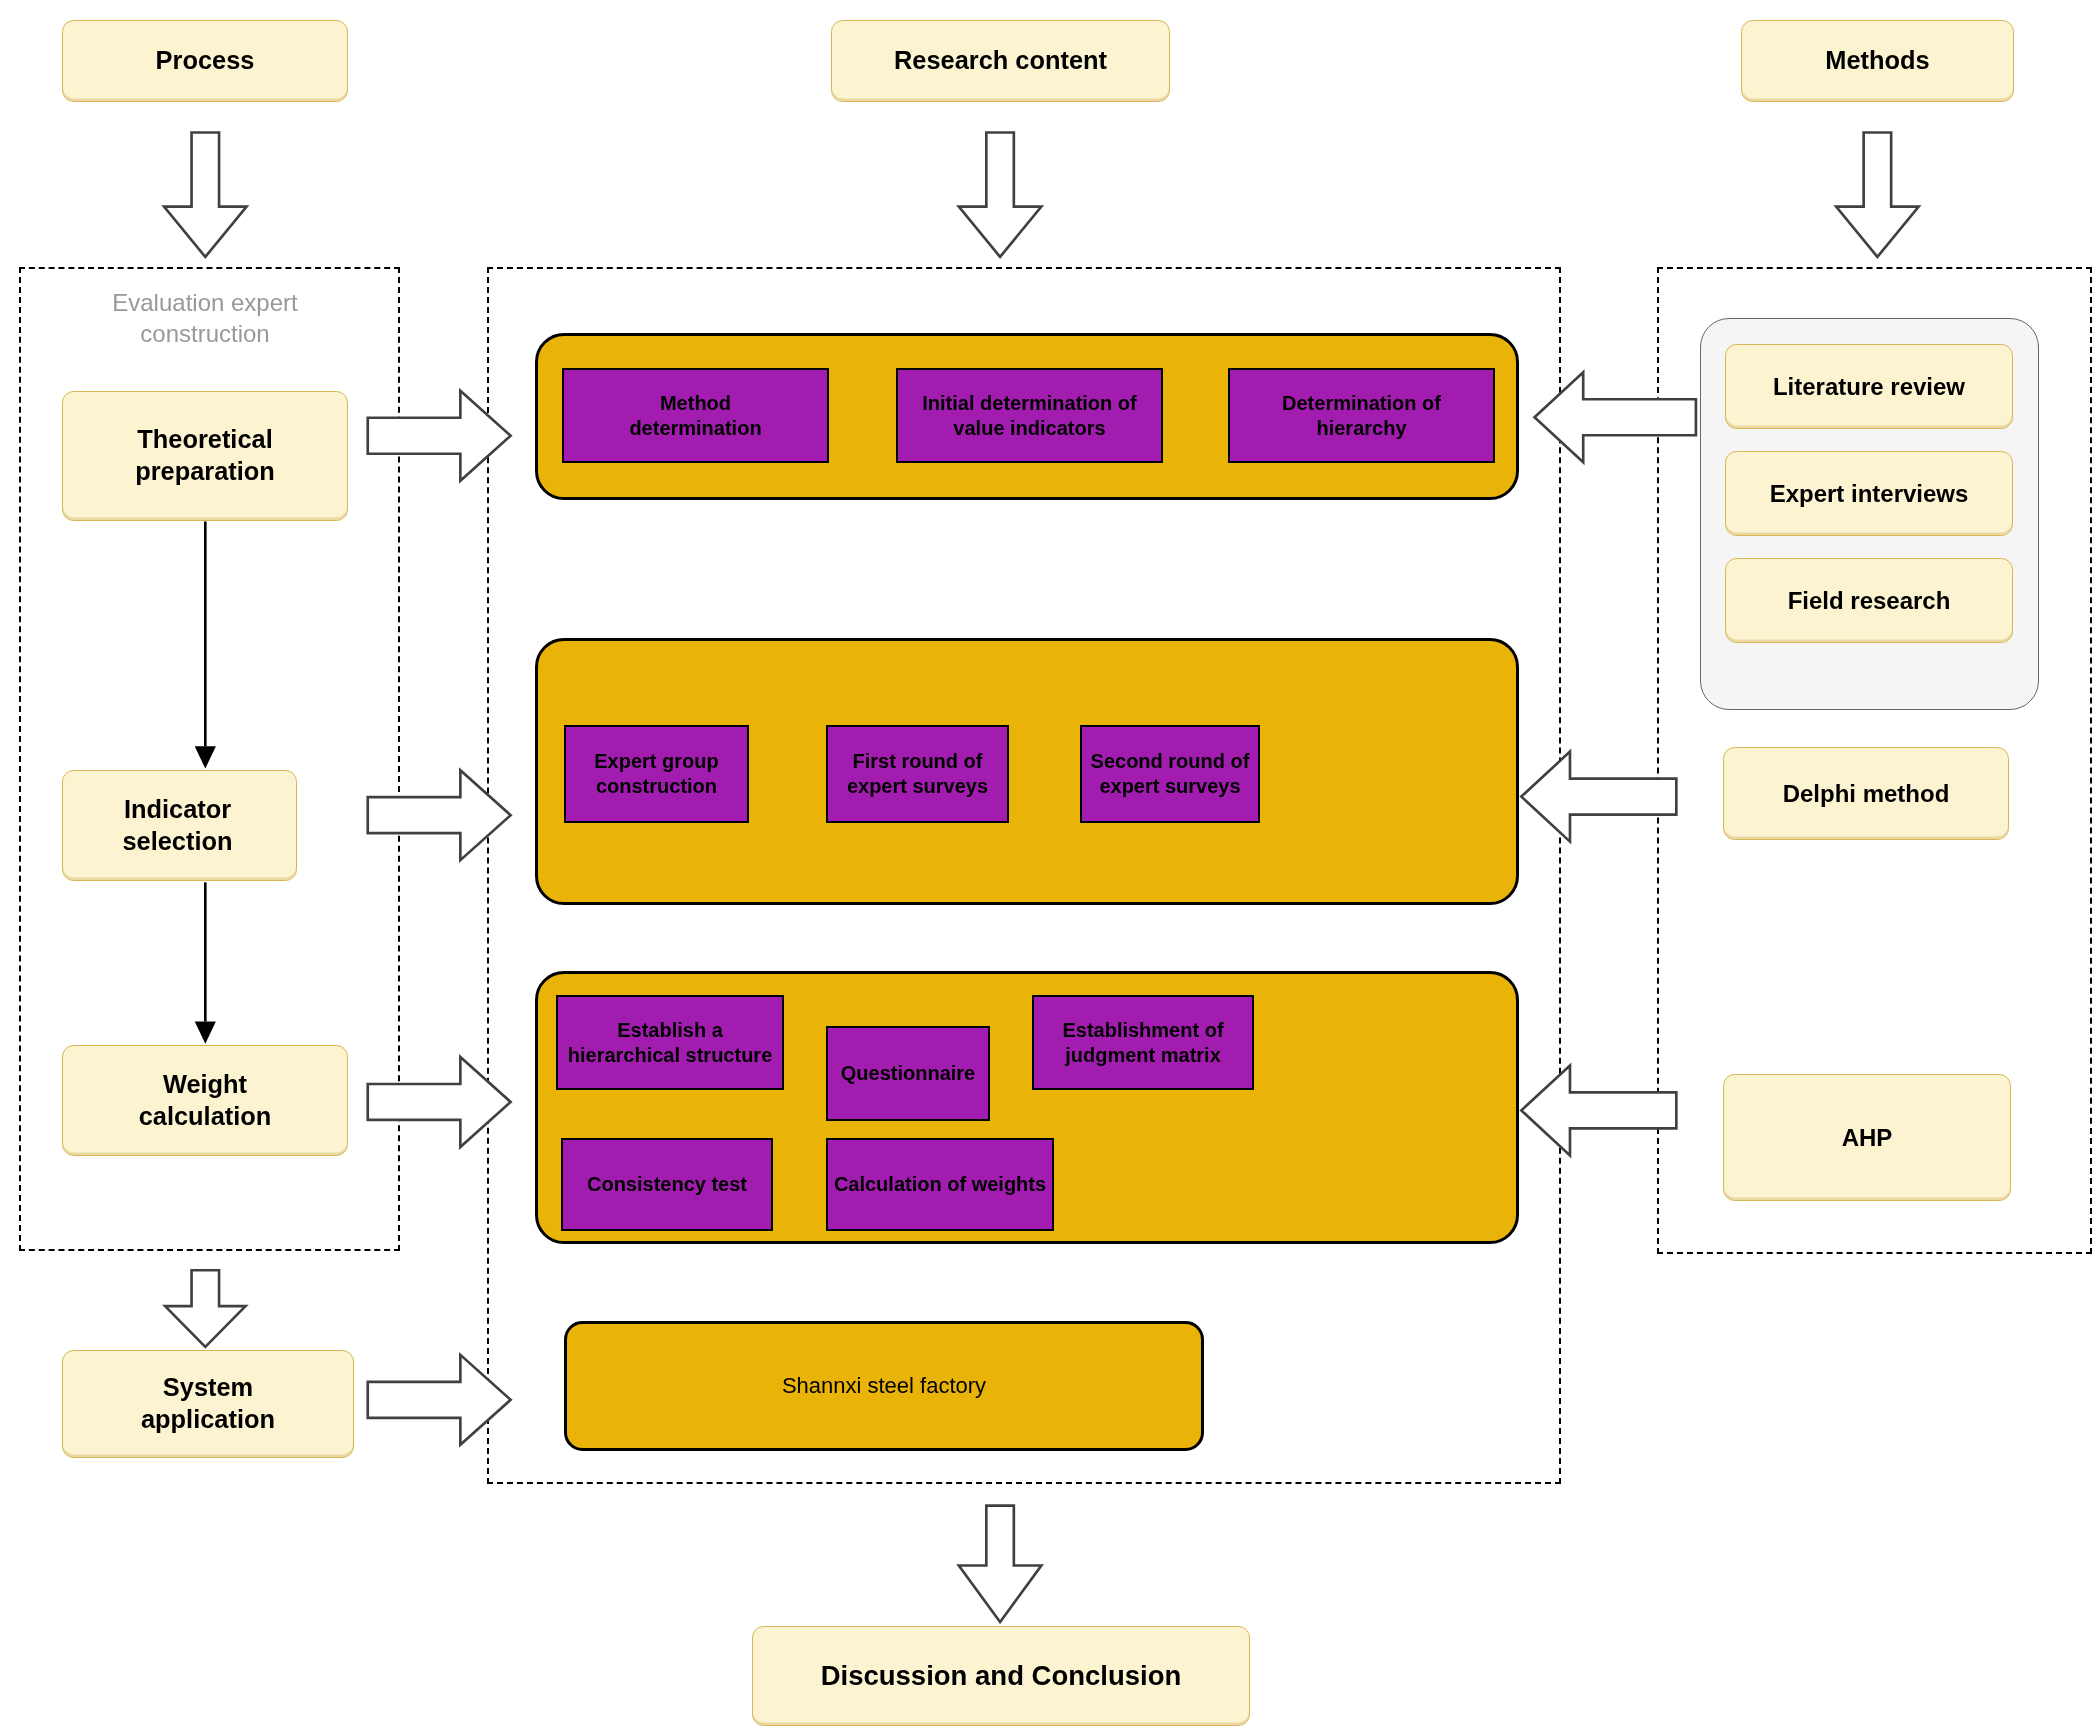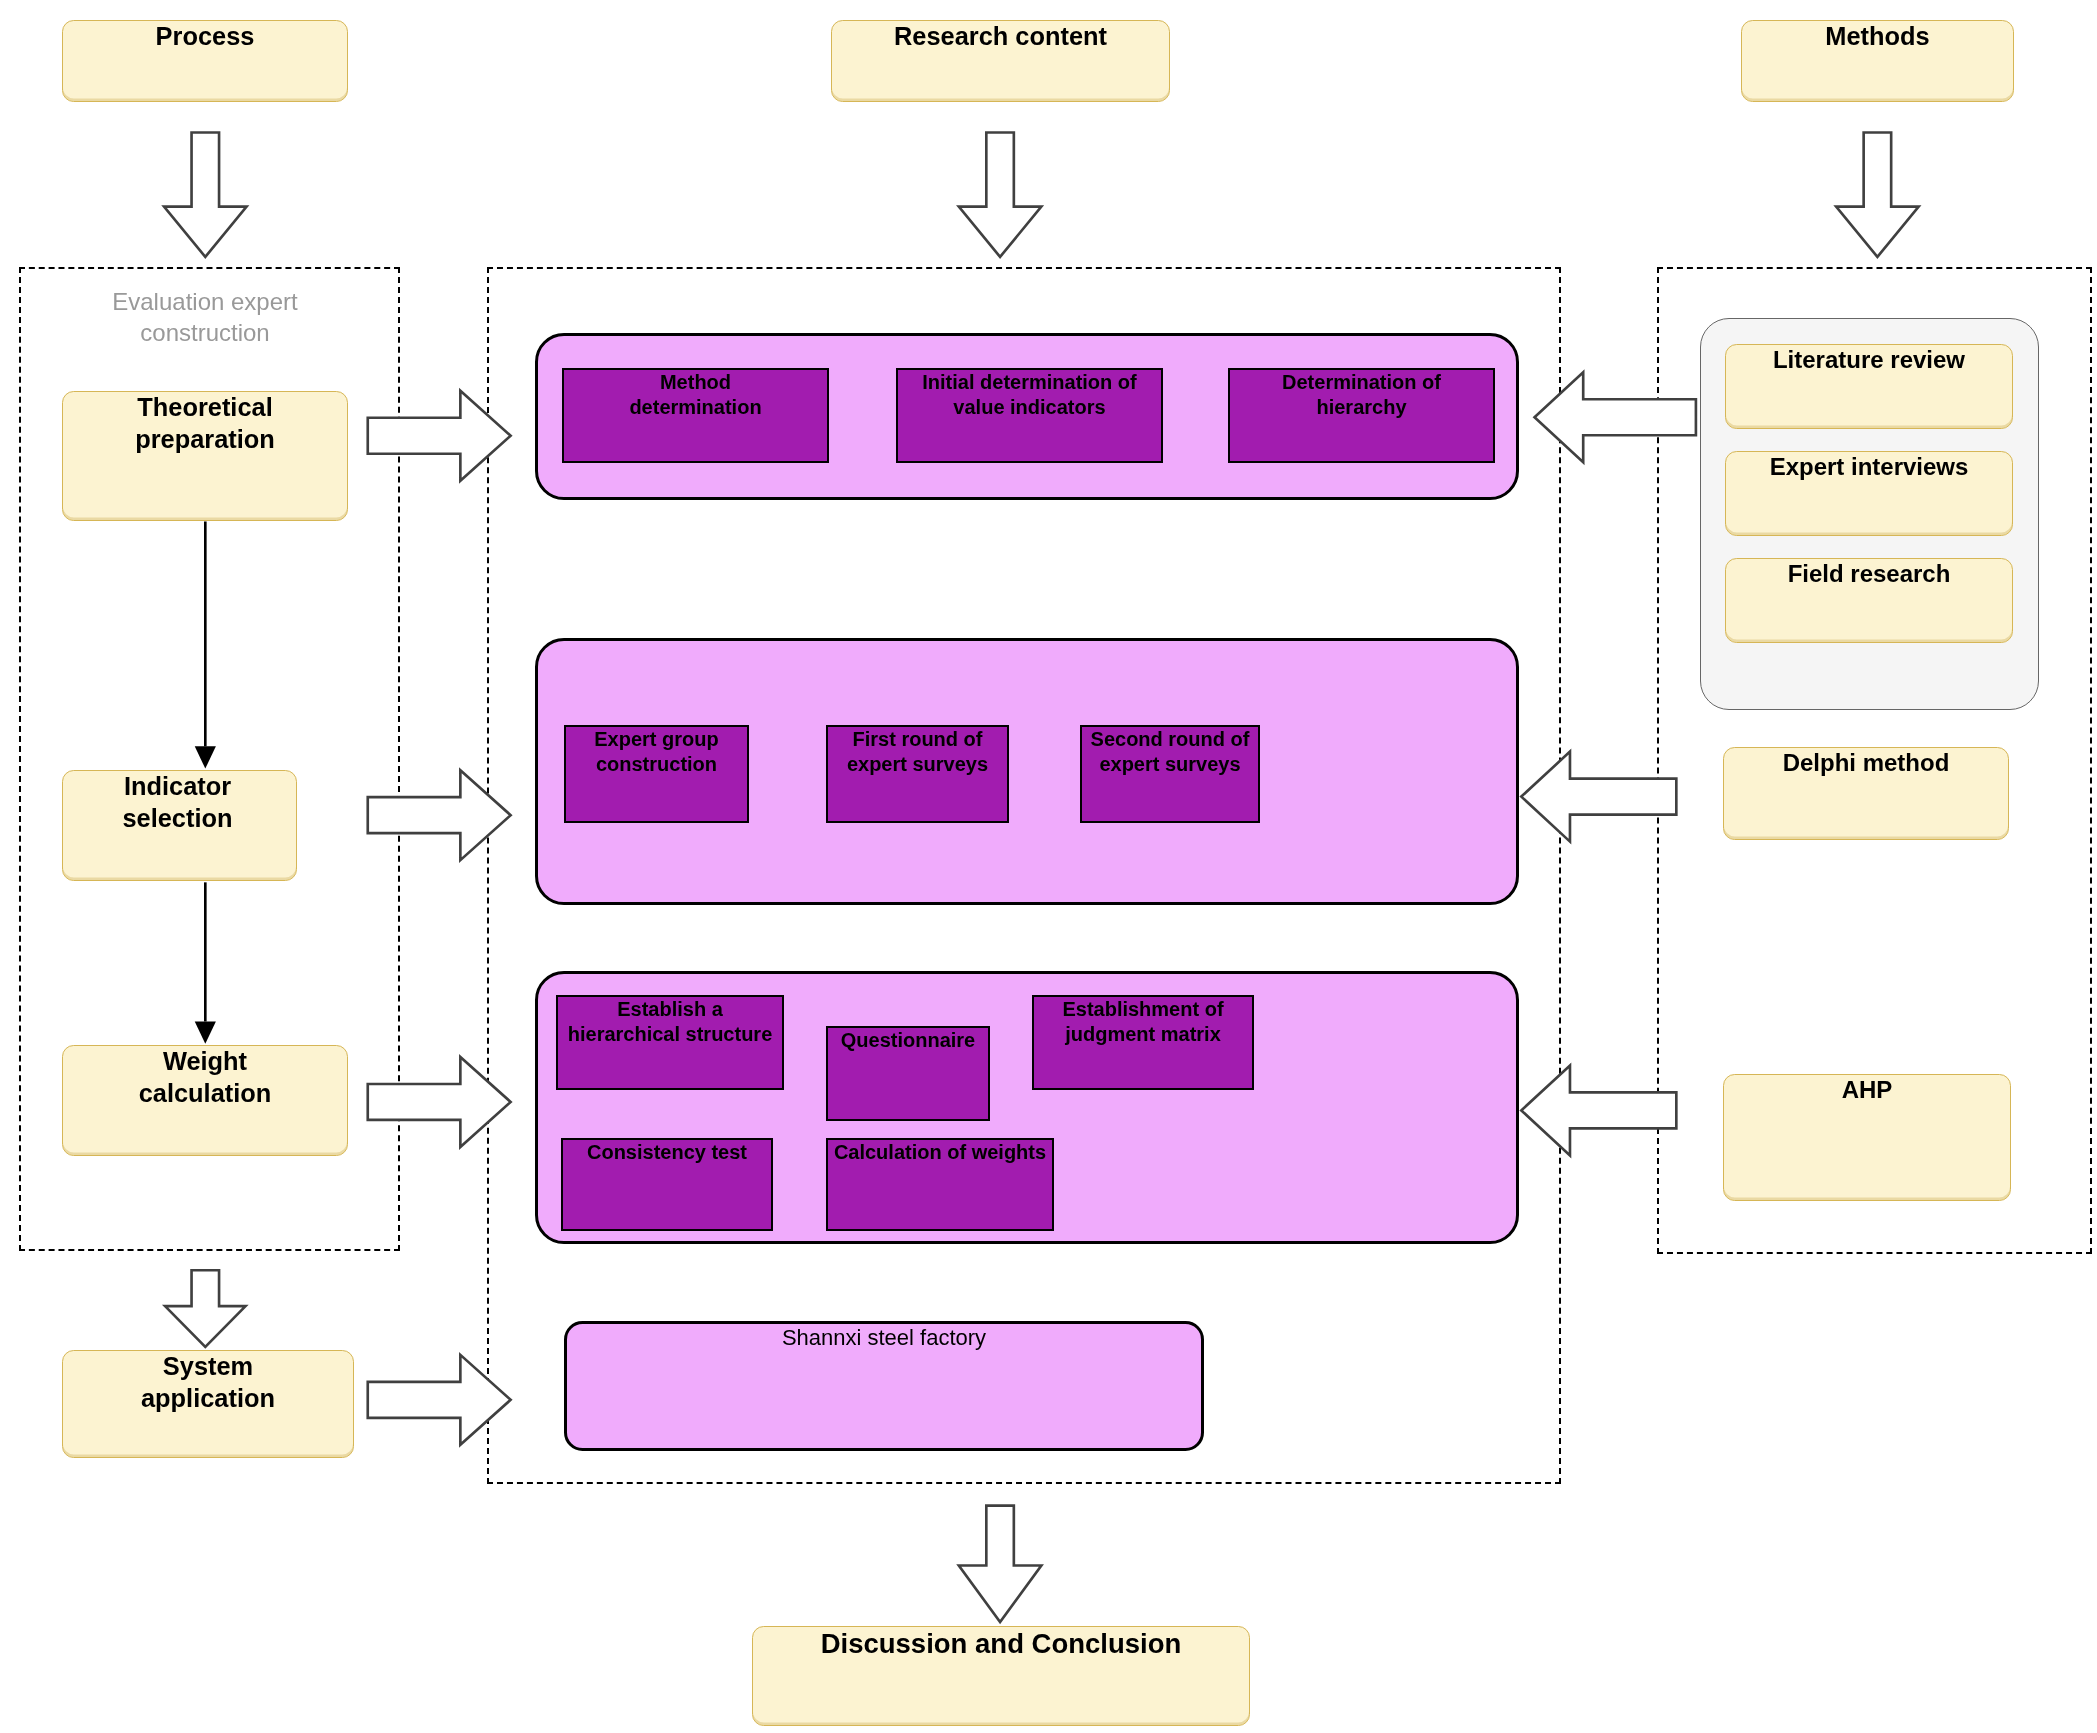--- a/index.html
+++ b/index.html
@@ -1,23 +1,23 @@
 <!DOCTYPE html>
 <html style="font-size:8.5px"><head>
 <meta charset="utf-8">
 <style>
   html,body{margin:0;padding:0;background:#ffffff;}
   #canvas{position:relative;width:2097px;height:1734px;background:#ffffff;
           font-family:"Liberation Sans","DejaVu Sans",sans-serif;color:#000;overflow:hidden;}
   .abs{position:absolute;box-sizing:border-box;}
-  .flex{display:flex;justify-content:center;text-align:center;}
+  .flex{display:flex;align-items:center;justify-content:center;text-align:center;}
   .ybox{background:#FCF3D1;border:1.6px solid #D6B656;border-radius:11.6px;font-weight:bold;
         box-shadow:inset 0 -2.6px 0 rgba(201,168,76,0.35);}
   .wbox{background:#a21caf;border:2.6px solid #000000;font-weight:bold;font-size:20px;line-height:1.25;}
-  .container{background:#f0abfc;border:3.2px solid #000000;border-radius:29px;}
+  .container{background:#eab308;border:3.2px solid #000000;border-radius:29px;}
   .dashedpanel{border:2.1px dashed #000000;background:transparent;}
   .graygroup{background:#F5F5F5;border:1.6px solid #666666;border-radius:29px;}
   .caption{color:#999999;font-size:24px;line-height:1.3;}
   .fs48{font-size:25.4px;line-height:1.25;}
   .fs46{font-size:24px;line-height:1.25;}
   .fs52{font-size:27.5px;line-height:1.25;}
   .fs42{font-size:22px;line-height:1.25;font-weight:normal;}
   .pad90{padding:0 48px;} .pad55{padding:0 29px;} .pad30{padding:0 16px;}
   .pad60{padding:0 32px;} .pad8{padding:0 4.2px;}
   svg{position:absolute;left:0;top:0;}

